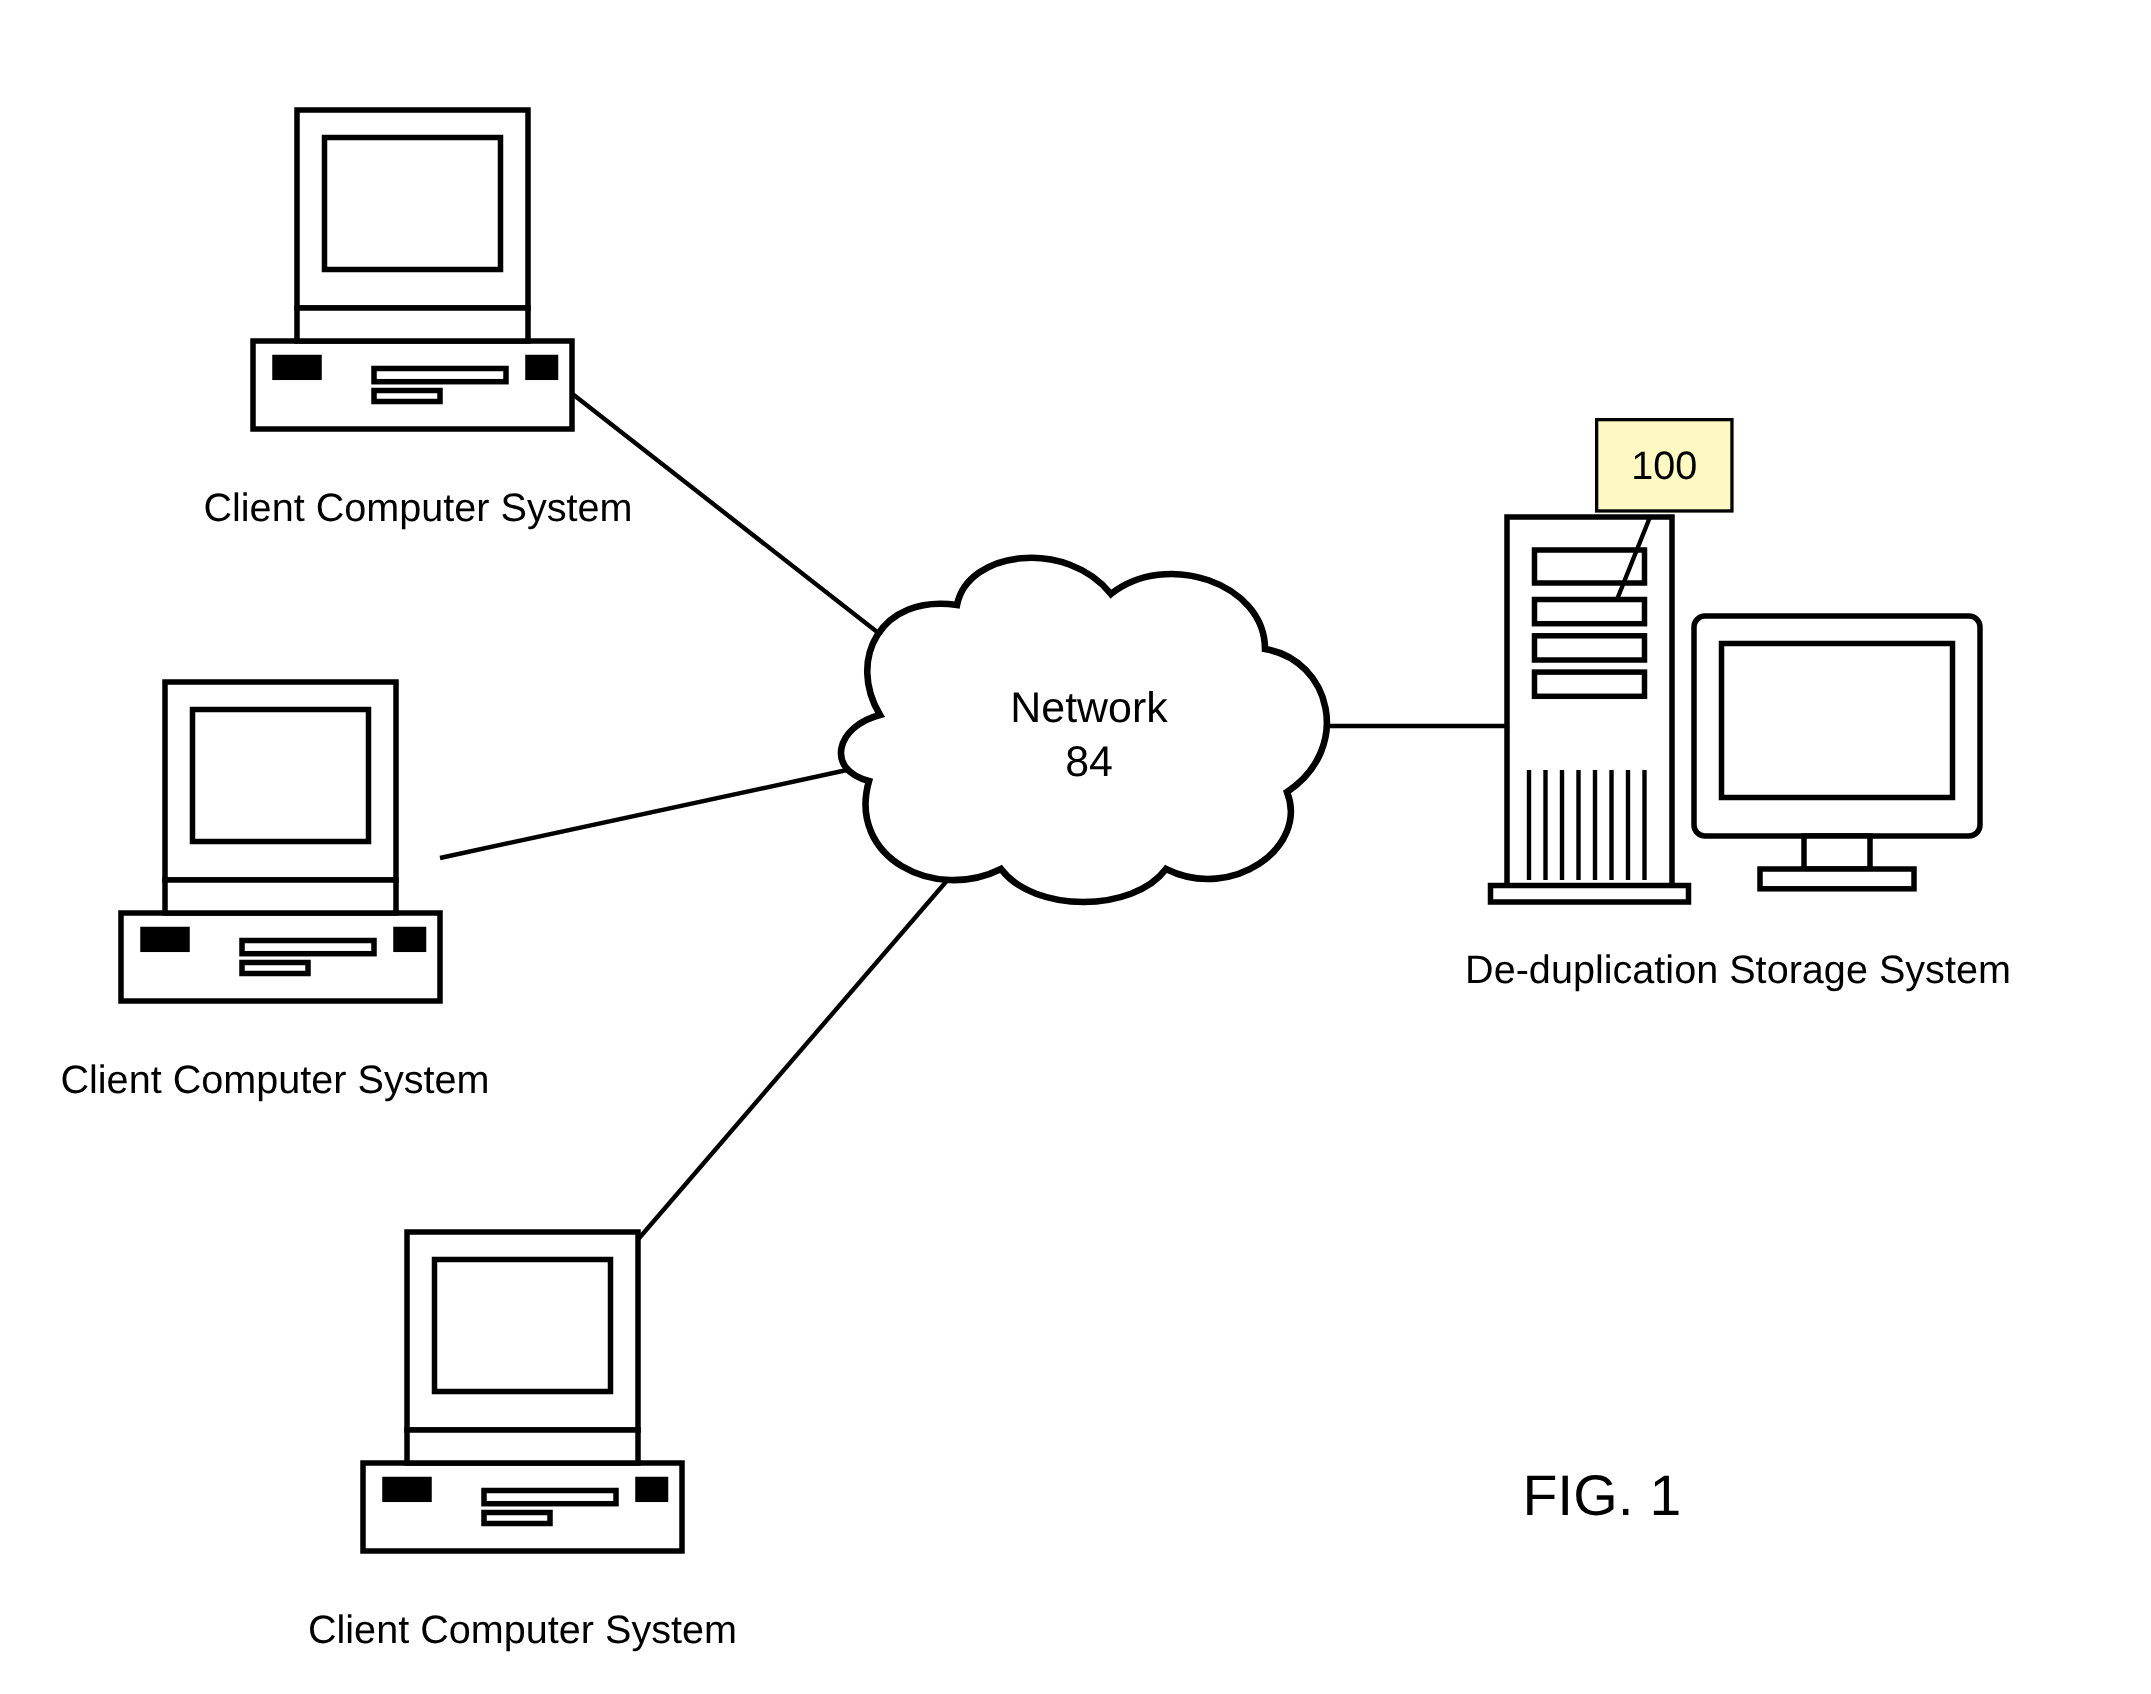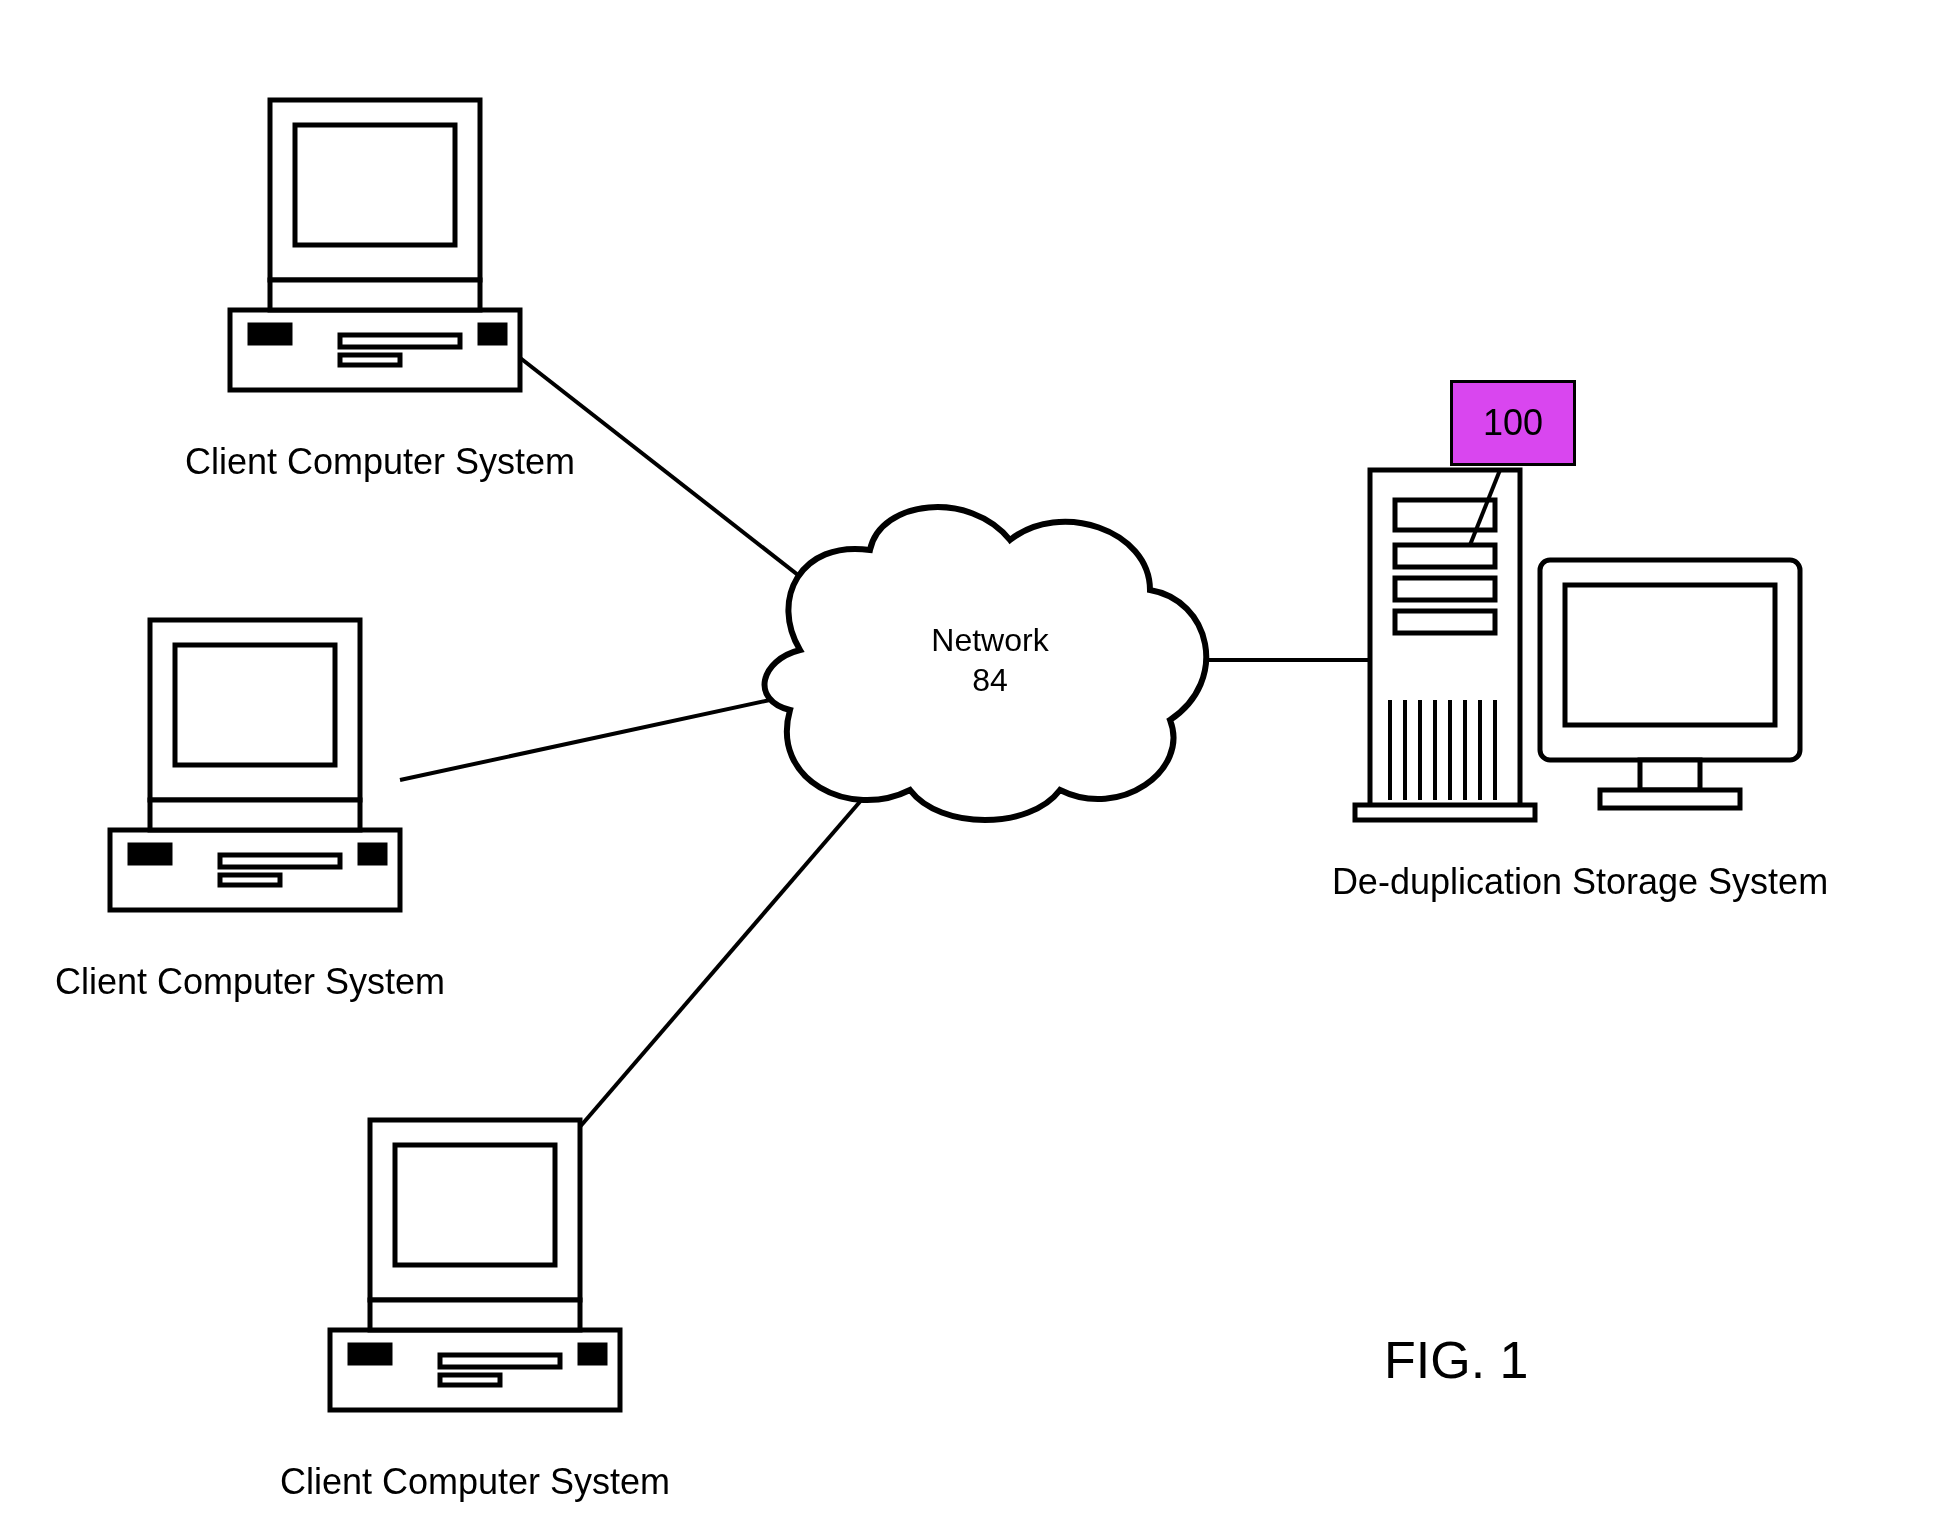--- a/index.html
+++ b/index.html
@@ -26,27 +26,27 @@
     color: #000;
     white-space: nowrap;
   }
   .node-label .line1, .node-label .line2 {
     display: block;
     margin-top: 30px;
   }
   .cloud-label {
     position: absolute;
     text-align: center;
-    font-size: 32px;
+    font-size: 39px;
     line-height: 1.25;
   }
   .callout-box {
     position: absolute;
     border: 3px solid #000;
-    background: #d946ef;
+    background: #fef9c3;
     font-size: 36px;
     display: flex;
     align-items: center;
     justify-content: center;
   }
   .fig-label {
     position: absolute;
     font-size: 52px;
     font-weight: 400;
   }

